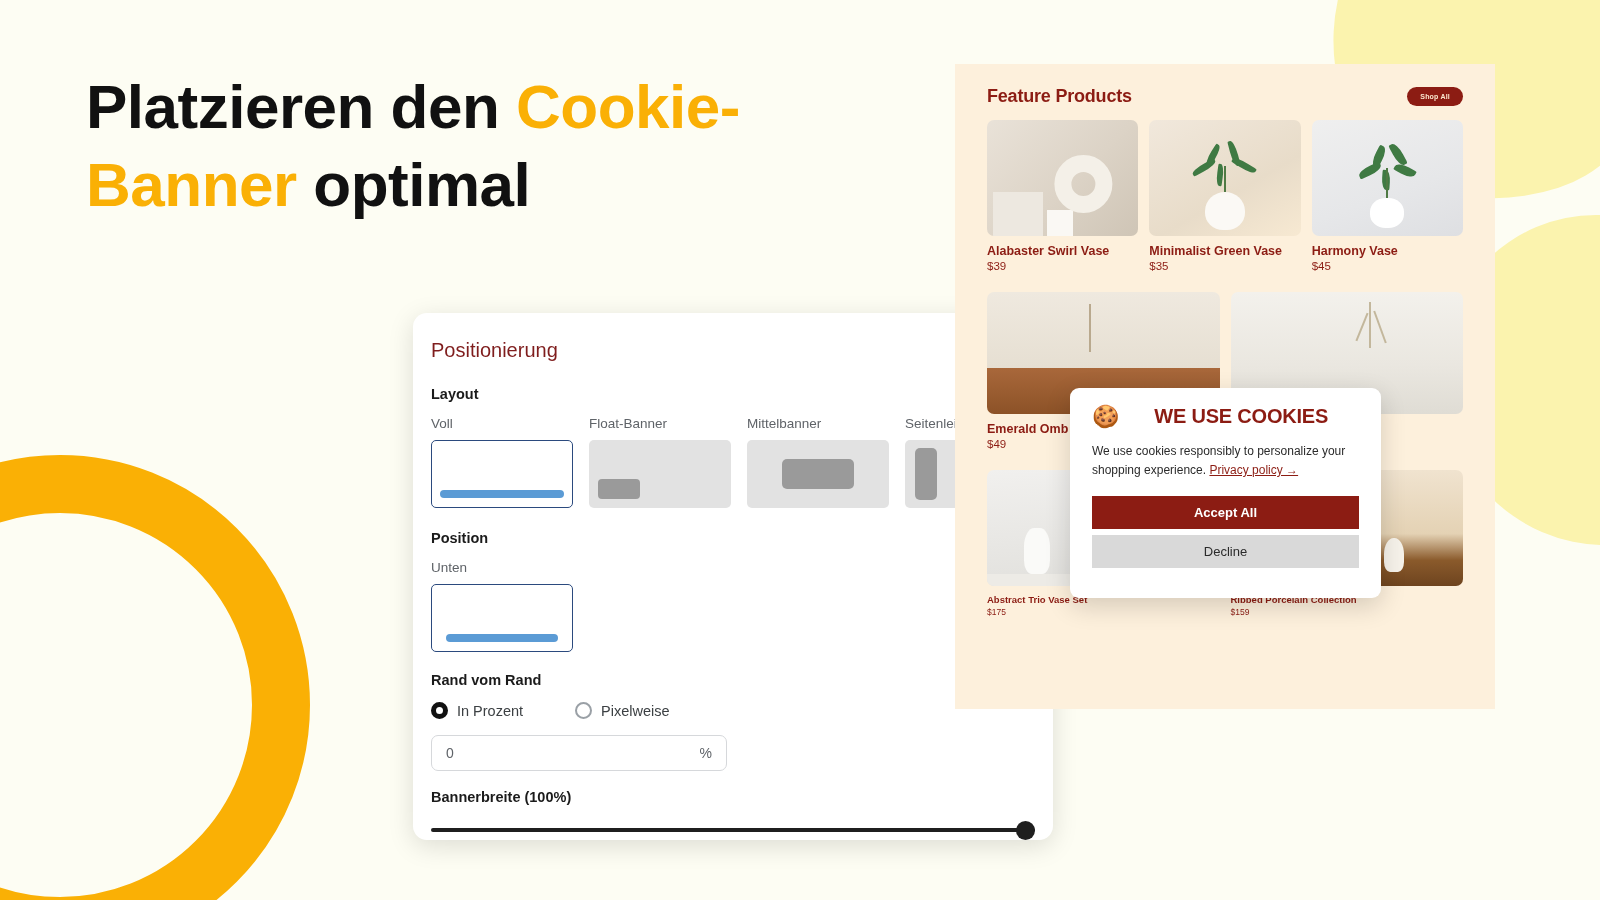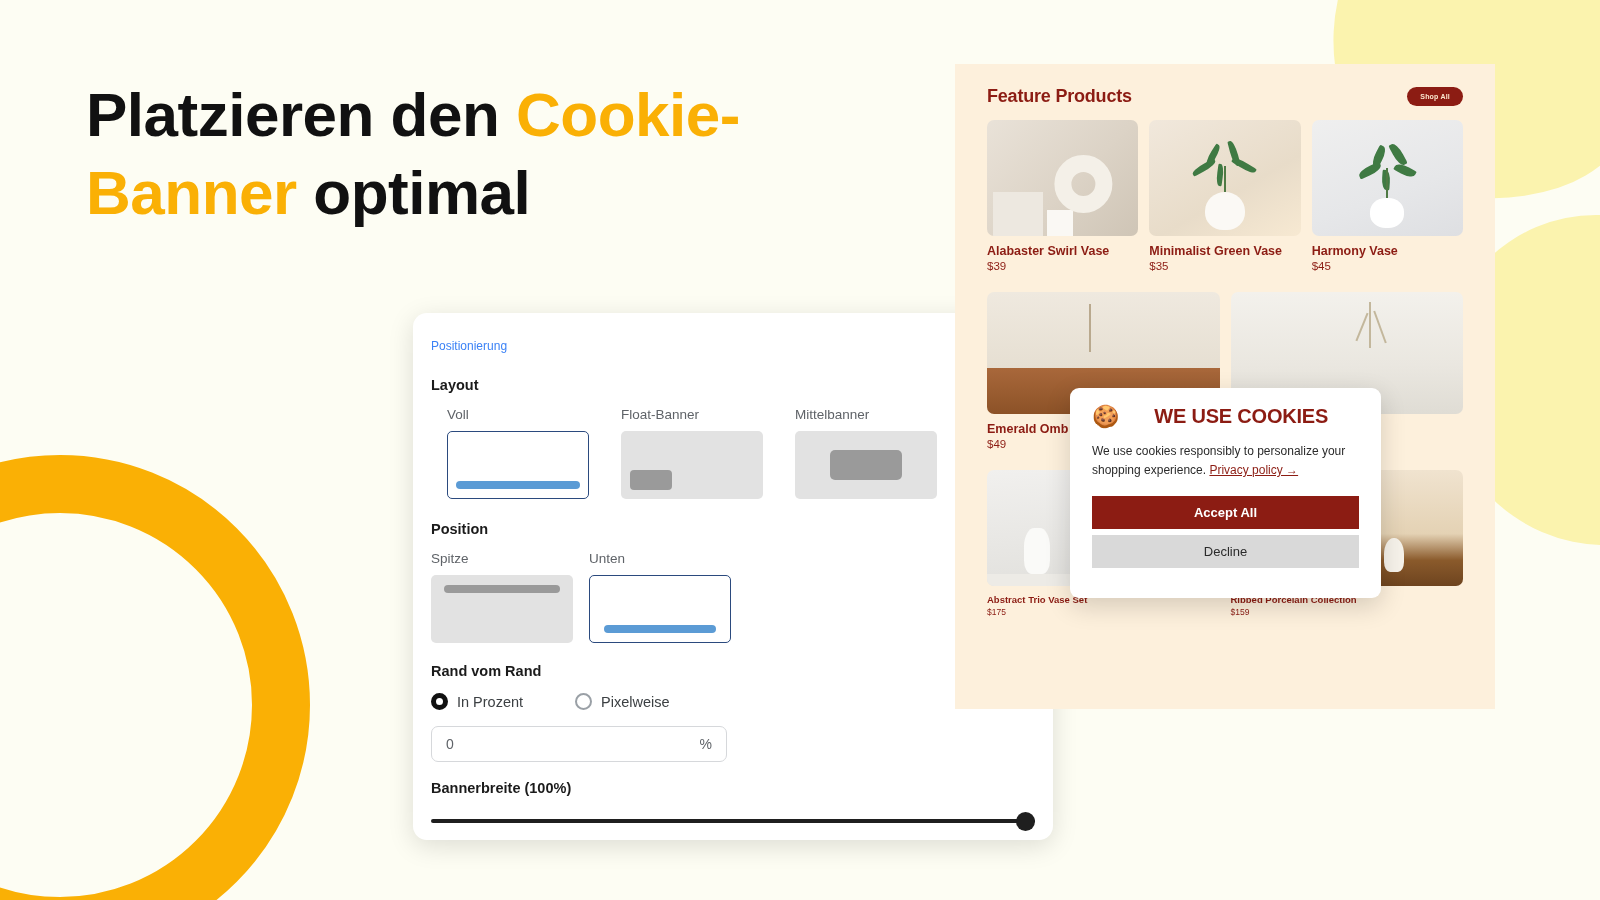--- a/index.html
+++ b/index.html
@@ -27,47 +27,47 @@
   }
   .ring-orange {
     position:absolute; left:-190px; top:455px;
     width:500px; height:500px;
     border:58px solid #FAB005;
     border-radius:50%;
   }
 
   
   .headline {
-    position:absolute; left:86px; top:76px; width:800px;
+    position:absolute; left:86px; top:68px; width:800px;
     font-size:62px; font-weight:bold; line-height:1.25;
     letter-spacing:-0.5px; color:#111111;
   }
   .headline .hl-accent { color:#FAB005; }
 
   
   .settings-card {
     position:absolute; left:413px; top:313px;
     width:640px; height:527px;
     background:#FFFFFF;
     border-radius:14px;
     box-shadow:0 6px 26px rgba(0,0,0,0.13);
     padding:26px 0 0 0;
     overflow:hidden;
   }
   .settings-inner { padding:0 18px 0 18px; }
   .sc-title {
-    color:#3b82f6; font-size:12px; font-weight:400;
+    color:#7f1d1d; font-size:20px; font-weight:400;
     margin:0 0 24px 0;
   }
   .sc-group-label {
     font-size:14.5px; font-weight:bold; color:#1B1B1B;
     margin-bottom:14px;
   }
   .thumb-row { display:flex; gap:16px; margin-bottom:22px; }
-  .thumb-col { width:142px; flex:0 0 142px;margin-left:16px; }
+  .thumb-col { width:142px; flex:0 0 142px; }
   .thumb-label {
     font-size:13.5px; color:#5F6368; margin-bottom:9px;
     white-space:nowrap;
   }
   .thumb-box {
     height:68px; border-radius:5px; background:#E2E2E2;
     position:relative; overflow:hidden;
   }
   .thumb-box.selected {
     background:#FFFFFF; border:1.5px solid #2B4A7E;
@@ -288,26 +288,20 @@
           <div class="thumb-label">Seitenleiste</div>
           <div class="thumb-box">
             <div class="chip-gray-side"></div>
           </div>
         </div>
       </div>
 
       <div class="sc-group-label">Position</div>
       <div class="pos-row">
         <div class="pos-col">
-          <div class="thumb-label">Spitze</div>
-          <div class="pos-box">
-            <div class="bar-gray-top"></div>
-          </div>
-        </div>
-        <div class="pos-col">
           <div class="thumb-label">Unten</div>
           <div class="pos-box selected">
             <div class="bar-blue"></div>
           </div>
         </div>
       </div>
 
       <div class="sc-group-label">Rand vom Rand</div>
       <div class="radio-row">
         <label class="radio-item">

